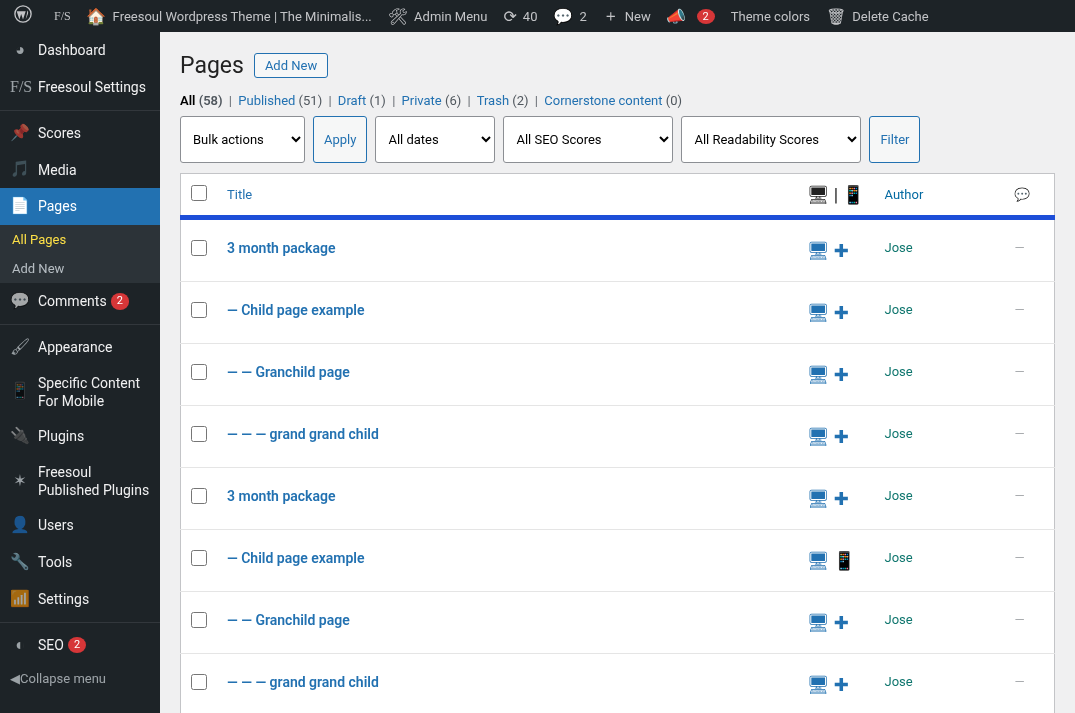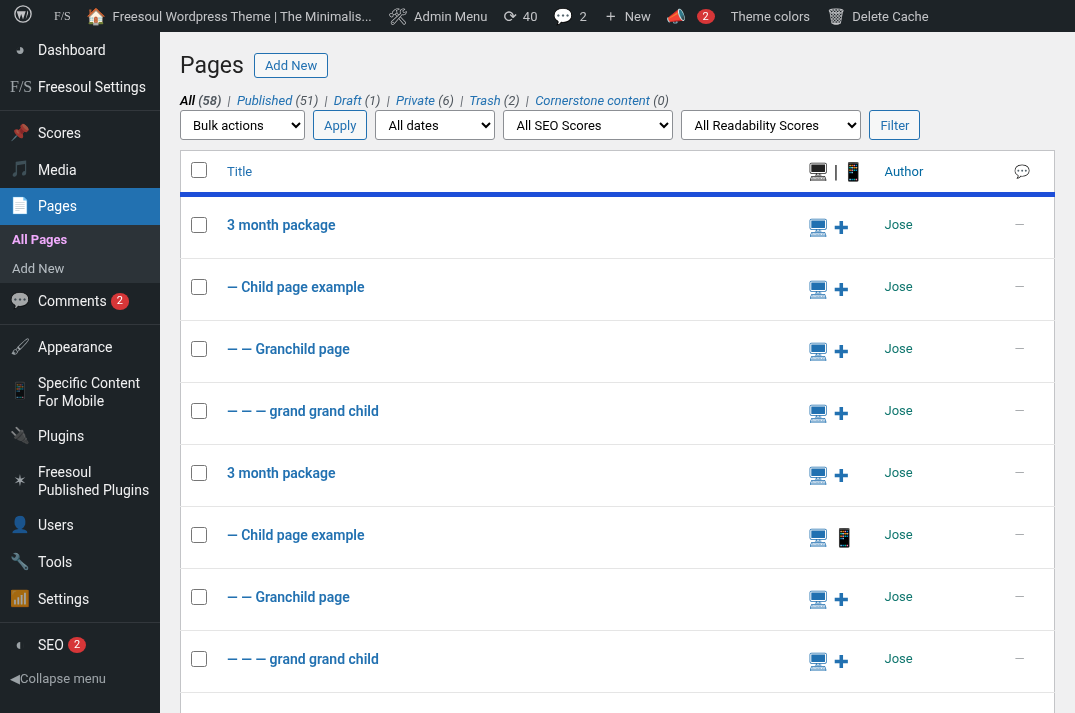--- a/index.html
+++ b/index.html
@@ -12,38 +12,38 @@
 .badge { background:#d63638; color:#fff; border-radius:50%; padding:1px 6px; font-size:11px; margin-left:4px; }
 
 
 .sidebar { position:fixed; top:32px; left:0; bottom:0; width:160px; background:#1d2327; color:#f0f0f1; overflow-y:auto; }
 .menu-item { display:flex; align-items:center; padding:8px 10px; cursor:pointer; color:#f0f0f1; font-size:14px; position:relative; line-height:1.3; }
 .menu-item.current { background:#2271b1; color:#fff; }
 .menu-item .micon { width:20px; margin-right:8px; text-align:center; font-size:16px; flex-shrink:0; color:rgba(240,246,252,.6);}
 .menu-item.current .micon { color:#fff; }
 .submenu { background:#2c3338; }
 .submenu .menu-sub { padding:7px 12px; color:rgba(240,246,252,.7); cursor:pointer; font-size:13px; }
-.submenu .menu-sub.current { color:#f0abfc; font-weight:700; }
+.submenu .menu-sub.current { color:#fde047; font-weight:400; }
 .menu-sep { border-top:1px solid #32373c; margin:4px 0; }
 .collapse { padding:8px 10px; color:rgba(240,246,252,.6); cursor:pointer; display:flex; align-items:center; font-size:13px; }
 
 
 .main { margin-left:160px; margin-top:32px; padding:10px 20px 20px; }
 .page-header { display:flex; align-items:center; margin:10px 0 14px; }
 .page-header h1 { font-size:23px; font-weight:400; margin-right:10px; }
 .btn-secondary { border:1px solid #2271b1; color:#2271b1; background:#f6f7f7; padding:4px 10px; border-radius:3px; cursor:pointer; font-size:13px; }
 
-.subsubsub { margin-bottom:2px; color:#646970;font-style:italic; }
+.subsubsub { margin-bottom:8px; color:#646970; }
 .subsubsub a { color:#2271b1; text-decoration:none; cursor:pointer; }
 .subsubsub .sep { margin:0 3px; }
 .subsubsub .count { color:#50575e; }
 .subsubsub .current { color:#000; font-weight:600; }
 
 .tablenav { display:flex; gap:8px; margin-bottom:10px; }
-.tablenav select { padding:4px 24px 4px 8px; border:1px solid #8c8f94; background:#fff; border-radius:3px; font-size:13px; height:30px; min-width:120px; }
+.tablenav select { padding:4px 24px 4px 8px; border:1px solid #8c8f94; background:#fff; border-radius:3px; font-size:13px; height:47px; min-width:120px; }
 
 
 .wp-list-table { width:100%; border:1px solid #c3c4c7; border-collapse:collapse; background:#fff; }
 .wp-list-table thead th { text-align:left; padding:10px 10px; border-bottom:5px solid #1d4ed8; font-weight:400; color:#2271b1; }
 .wp-list-table thead th.manage-column { cursor:pointer; }
 .wp-list-table td { padding:20px 10px; border-bottom:1px solid #e5e5e5; vertical-align:top; color:#50575e; }
 .check-column { width:30px; }
 .title-col a { color:#2271b1; text-decoration:none; font-weight:600; font-size:14px; }
 .author-col { width:130px; }
 .author-col a { color:#0f766e; text-decoration:none; }

